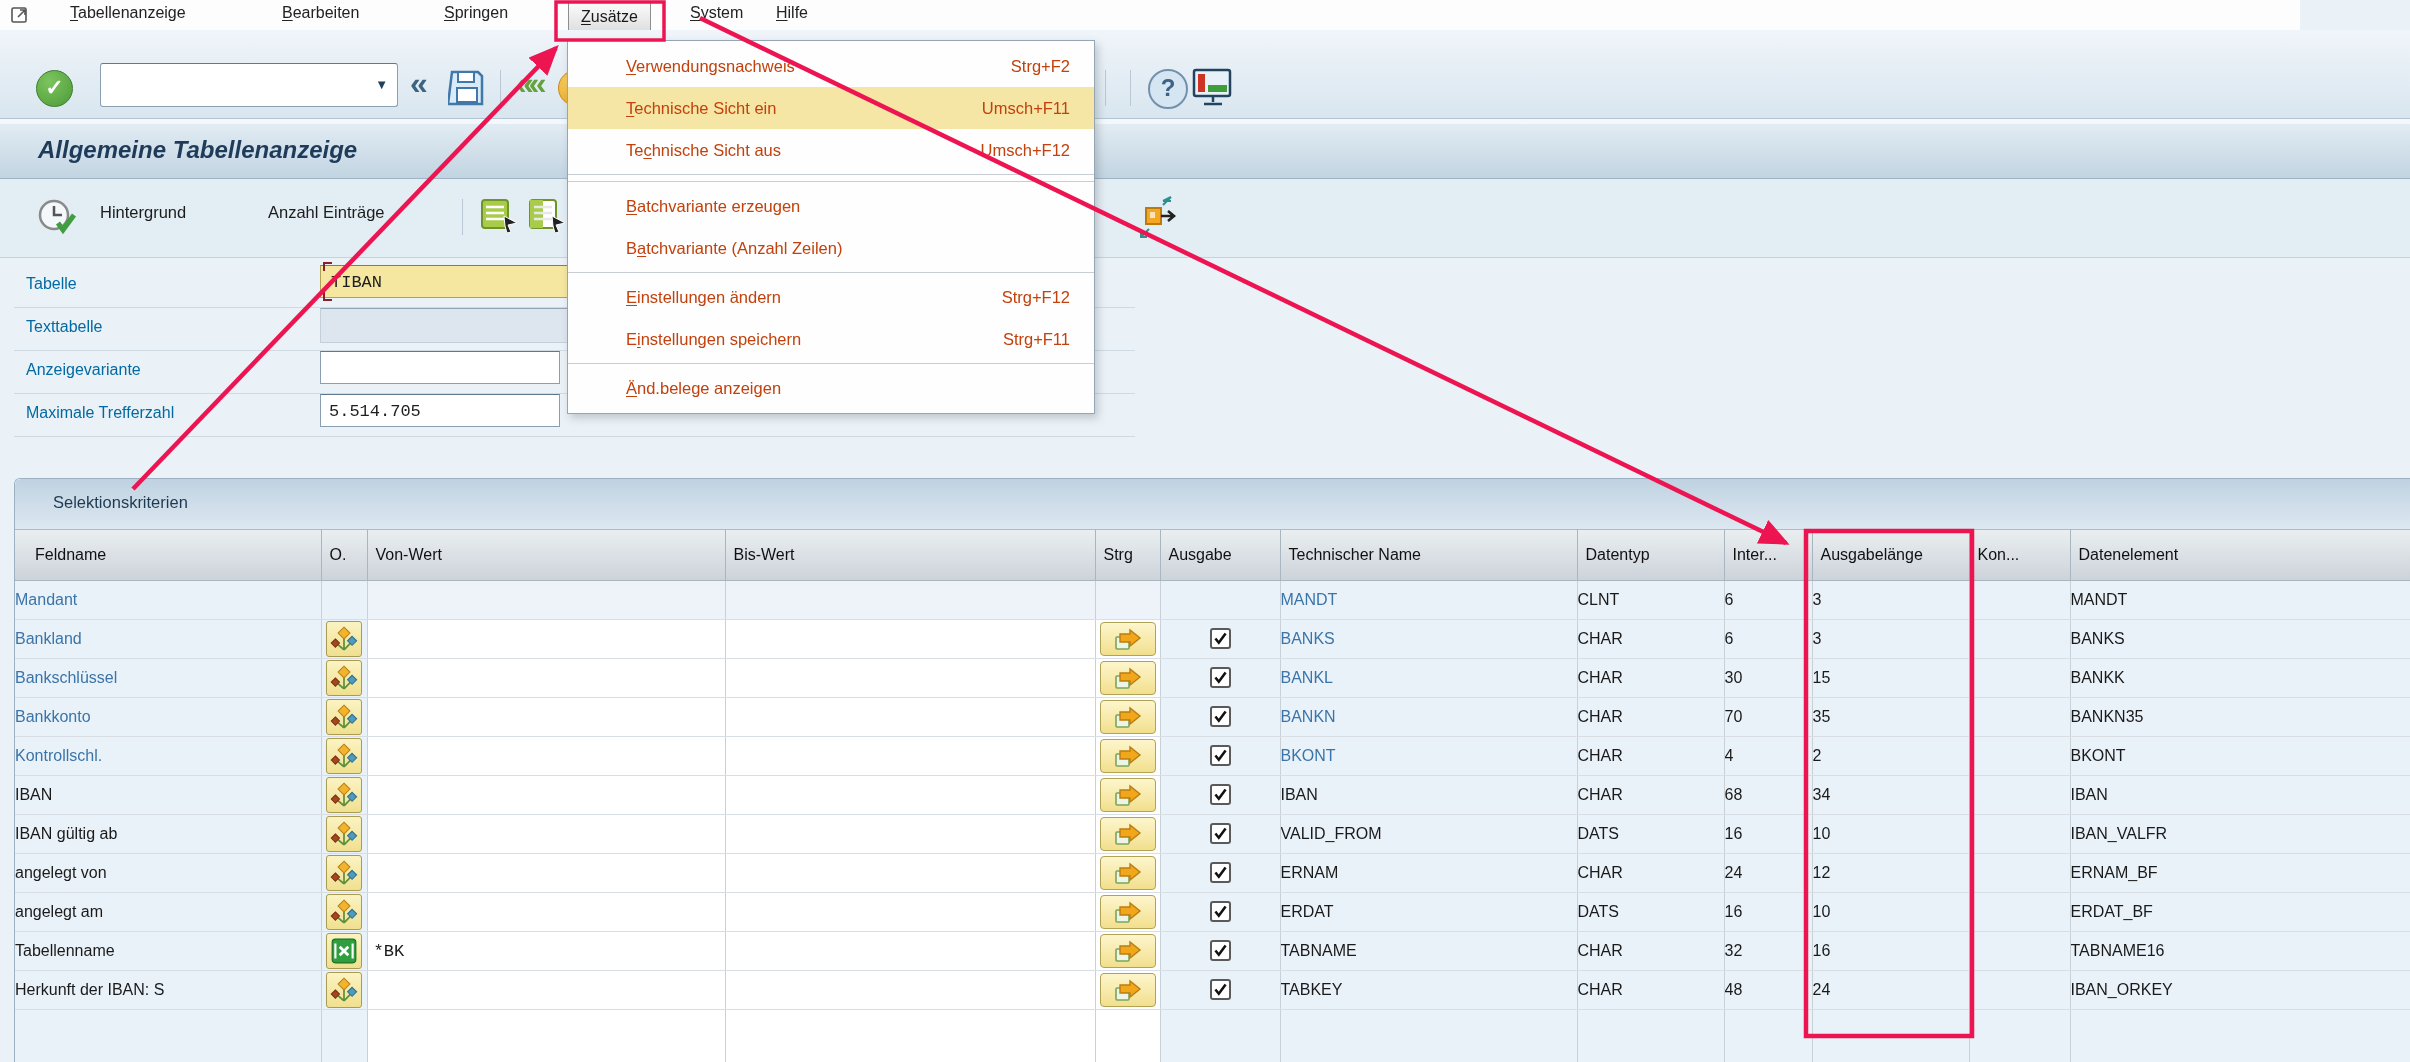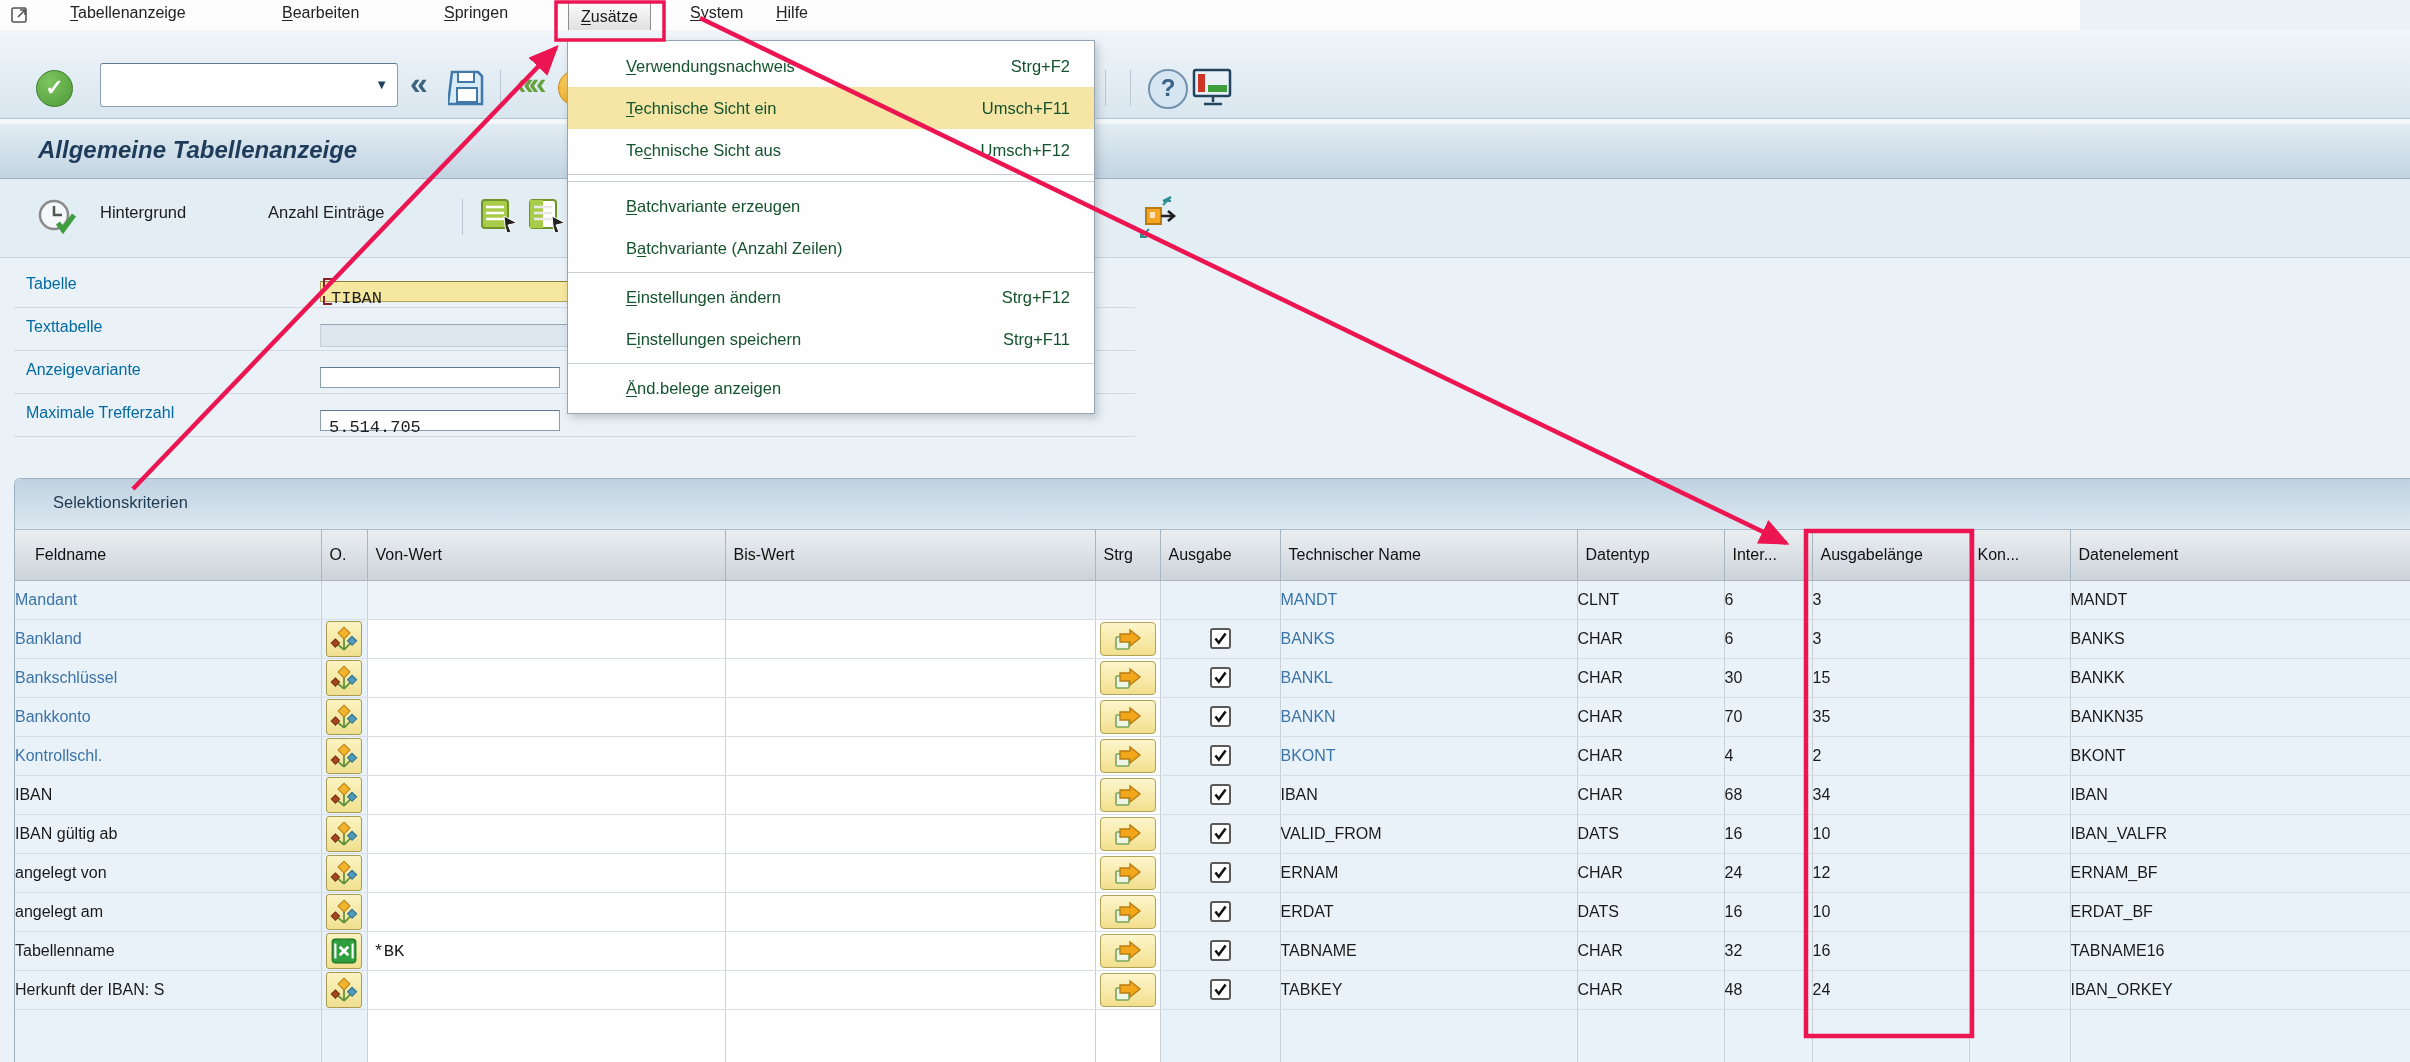--- a/index.html
+++ b/index.html
@@ -1,21 +1,21 @@
 <!DOCTYPE html>
 <html><head>
 <meta charset="utf-8">
 <style>
   html,body{margin:0;padding:0;}
   body{width:2410px;height:1062px;position:relative;overflow:hidden;
        font-family:"Liberation Sans",sans-serif;background:#eaf2f8;color:#1a1a1a;}
   .abs{position:absolute;}
 
   
-  .menubar{position:absolute;left:0;top:0;width:2080px;height:30px;background:#fdfdfd;z-index:5;}
+  .menubar{position:absolute;left:0;top:0;width:2300px;height:30px;background:#fdfdfd;z-index:5;}
   .menubar .mitem{position:absolute;top:4px;font-size:16px;color:#222;cursor:default;white-space:nowrap;}
   .u{text-decoration:underline;text-underline-offset:2px;}
   .menu-btn{position:absolute;left:568px;top:1px;height:30px;display:flex;align-items:center;
             padding:0 12px;background:linear-gradient(#fcfcfc,#dedede);border:1px solid #8e8e8e;font-size:16px;}
   .win-icon{position:absolute;left:10px;top:4px;}
 
   
   .toolbar{position:absolute;left:0;top:30px;width:2410px;height:88px;
            background:linear-gradient(#f0f5fa,#d9e6ef);border-bottom:1px solid #b3c4d2;z-index:5;}
   .circle-green{position:absolute;left:36px;top:40px;width:35px;height:35px;border-radius:50%;
@@ -44,21 +44,21 @@
 
   
   .apptoolbar{position:absolute;left:0;top:179px;width:2410px;height:78px;background:#e3edf4;
               border-bottom:1px solid #c3d2de;z-index:5;}
   .apptoolbar .txtbtn{position:absolute;top:24px;font-size:16.5px;color:#1c1c1c;white-space:nowrap;}
 
   
   .formarea{position:absolute;left:0;top:257px;width:2410px;height:221px;background:#eaf2f8;z-index:4;}
   .frow{position:absolute;left:14px;width:1121px;height:42px;border-bottom:1px solid #cfdae3;}
   .frow .flabel{position:absolute;left:12px;top:10px;font-size:16px;color:#0369a1;}
-  .ffield{position:absolute;left:306px;top:16px;height:21px;font-size:17px;}
+  .ffield{position:absolute;left:306px;top:0;height:33px;font-size:17px;}
   .field-yellow{width:253px;background:#f5e7a0;border:1px solid #b0a356;border-top-color:#8d8033;
                 font-family:"Liberation Mono","DejaVu Sans Mono",monospace;color:#1e1e1e;
                 line-height:33px;padding-left:10px;box-sizing:border-box;position:relative;}
   .caret-mark::before,.caret-mark::after{content:"";position:absolute;left:2px;width:7px;height:7px;border:2px solid #8a1f2d;}
   .caret-mark::before{top:-4px;border-bottom:none;border-right:none;}
   .caret-mark::after{bottom:-4px;border-top:none;border-right:none;}
   .field-readonly{width:253px;background:#dde6ee;border:1px solid #c2cfda;border-top:1px solid #93a5b5;}
   .field-input{width:240px;background:#fff;border:1px solid #8aa0b2;border-top-color:#5f7a90;
                font-family:"Liberation Mono","DejaVu Sans Mono",monospace;font-size:17px;
                line-height:33px;padding-left:8px;box-sizing:border-box;color:#1e1e1e;}
@@ -92,21 +92,21 @@
   .mehr-btn{display:inline-block;width:56px;height:34px;border-radius:4px;
             background:linear-gradient(#fdf6cd,#f2df8d);border:1px solid #b0a356;box-sizing:border-box;text-align:center;}
   .mehr-btn svg{margin-top:3px;}
   td.c-ausg{text-align:center;}
   .checkbox{display:inline-block;width:21px;height:21px;background:#fff;border:2px solid #5a5a5a;
             border-radius:3px;box-sizing:border-box;}
 
   
   .popup{position:absolute;left:567px;top:40px;width:526px;background:#fefefe;
          border:1px solid #96a5b3;box-shadow:3px 4px 8px rgba(60,70,80,.25);z-index:40;padding:4px 0;}
-  .pm-item{height:42px;display:flex;align-items:center;padding:0 24px 0 58px;font-size:16.5px;color:#14532d;}
+  .pm-item{height:42px;display:flex;align-items:center;padding:0 24px 0 58px;font-size:16.5px;color:#c2410c;}
   .pm-item.hl{background:#f6e6a5;}
   .pm-item .sc{margin-left:auto;padding-left:30px;}
   .pm-sep{height:7px;position:relative;}
   .pm-sep::after{content:"";position:absolute;left:0;right:0;top:3px;border-top:1px solid #c7cdd3;}
 
   
   svg.annot{position:absolute;left:0;top:0;z-index:60;pointer-events:none;}
 </style>
 </head>
 <body>

